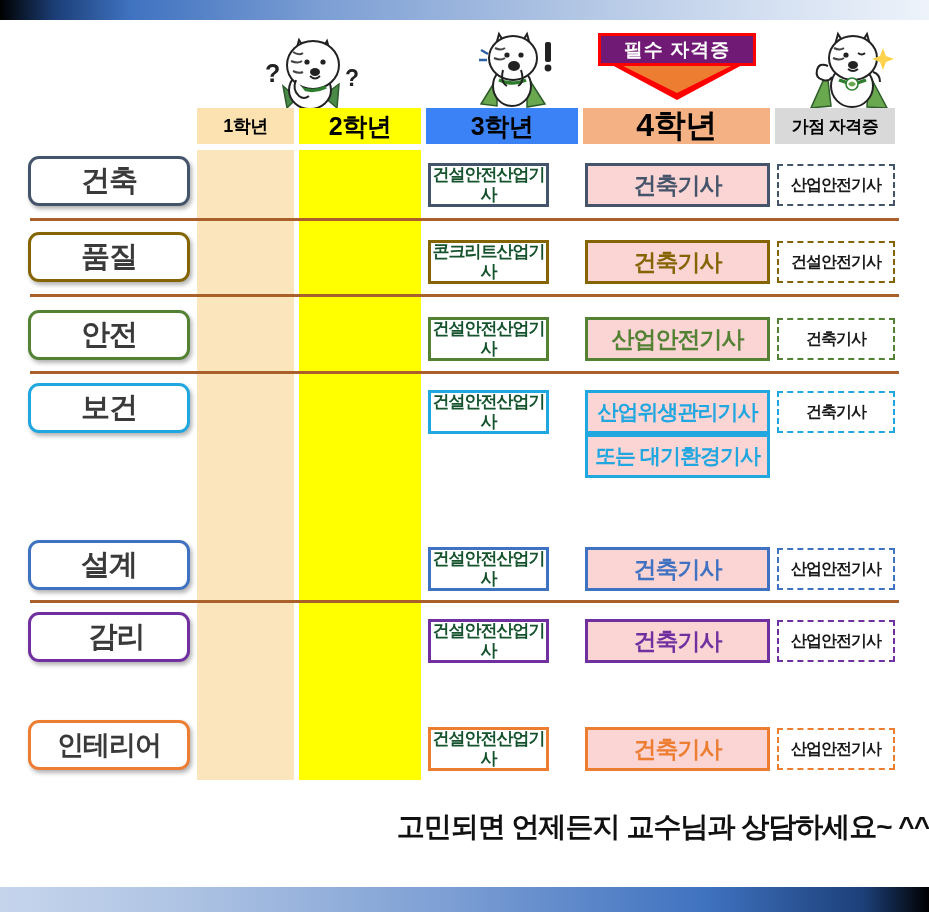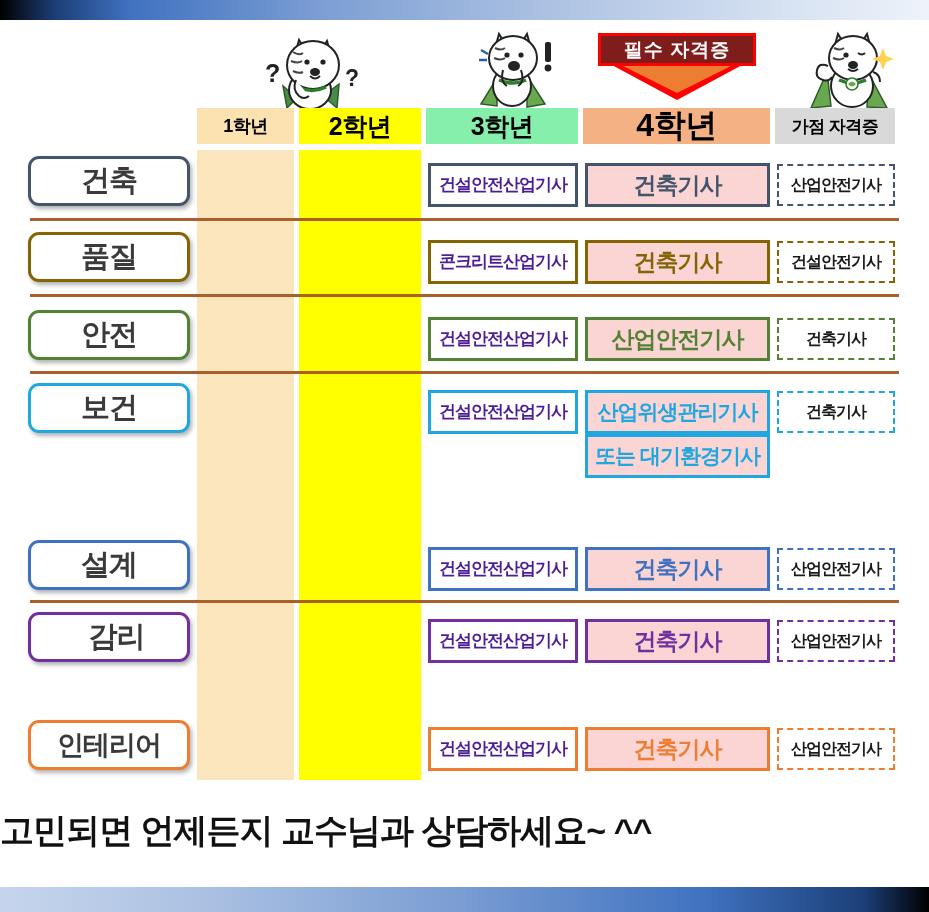--- a/index.html
+++ b/index.html
@@ -25,27 +25,27 @@
   .strip { position:absolute; top:150px; height:630px; }
   .strip-y1 { left:197px; width:97px; background:#fbe5bd; }
   .strip-y2 { left:299px; width:122px; background:#ffff00; }
 
   
   .hdr { position:absolute; top:108px; height:36px;
          display:flex; align-items:center; justify-content:center;
          font-weight:bold; color:#000; letter-spacing:-.5px; }
   .hdr-y1 { left:197px; width:97px;  background:#fbe2b0; font-size:18px; }
   .hdr-y2 { left:299px; width:122px; background:#ffff00; font-size:25px; }
-  .hdr-y3 { left:426px; width:152px; background:#86efac; font-size:25px; }
+  .hdr-y3 { left:426px; width:152px; background:#3b82f6; font-size:25px; }
   .hdr-y4 { left:583px; width:187px; background:#f4b183; font-size:32px; }
   .hdr-bonus { left:775px; width:120px; background:#d9d9d9; font-size:17px; }
 
   
   .banner { position:absolute; left:598px; top:33px; width:158px; height:33px;
-            background:#7f1d1d; border:3px solid #ff0000;
+            background:#701a75; border:3px solid #ff0000;
             display:flex; align-items:center; justify-content:center;
             font-size:19px; font-weight:bold; color:#ffffff;
             letter-spacing:1px; z-index:6; }
   .banner-tail { position:absolute; left:610px; top:64px; width:0; height:0;
             border-left:67px solid transparent; border-right:67px solid transparent;
             border-top:36px solid #ff0000; z-index:5; }
   .banner-tail-in { position:absolute; left:617px; top:63px; width:0; height:0;
             border-left:60px solid transparent; border-right:60px solid transparent;
             border-top:30px solid #ed7d31; z-index:6; }
 
@@ -66,31 +66,31 @@
   
   .col-text { position:absolute; text-align:center; font-weight:bold;
               color:#000; line-height:1.45; }
   .y1-text { left:197px; width:97px; font-size:14px; }
   .y2-text { left:299px; width:122px; font-size:15px; }
 
   
   .cert { position:absolute; display:flex; align-items:center;
           justify-content:center; text-align:center;
           font-weight:bold; letter-spacing:-1px; line-height:1.15; }
-  .cert-y3 { left:428px; width:150px; height:44px;
+  .cert-y3 { left:428px; width:121px; height:44px;
              background:#ffffff; border:3px solid #000;
-             font-size:17px; color:#4c1d95; }
+             font-size:17px; color:#14532d; }
   .cert-y4 { left:585px; width:185px; height:44px;
              background:#fbd4d4; border:3px solid #000; font-size:23px; }
   .cert-bonus { left:777px; width:118px; height:42px;
              background:#ffffff; border:2px dashed #000;
              font-size:16px; color:#1a1a1a; }
 
   .footer { position:absolute; left:0; top:808px; width:929px;
-            text-align:left; font-size:34px; font-weight:bold;
+            text-align:right; font-size:28px; font-weight:bold;
             color:#111; letter-spacing:-1px; }
 </style>
 </head>
 <body>
 
 <div id="root">
 
   <div class="bar-top"></div>
   <div class="bar-bottom"></div>
 

